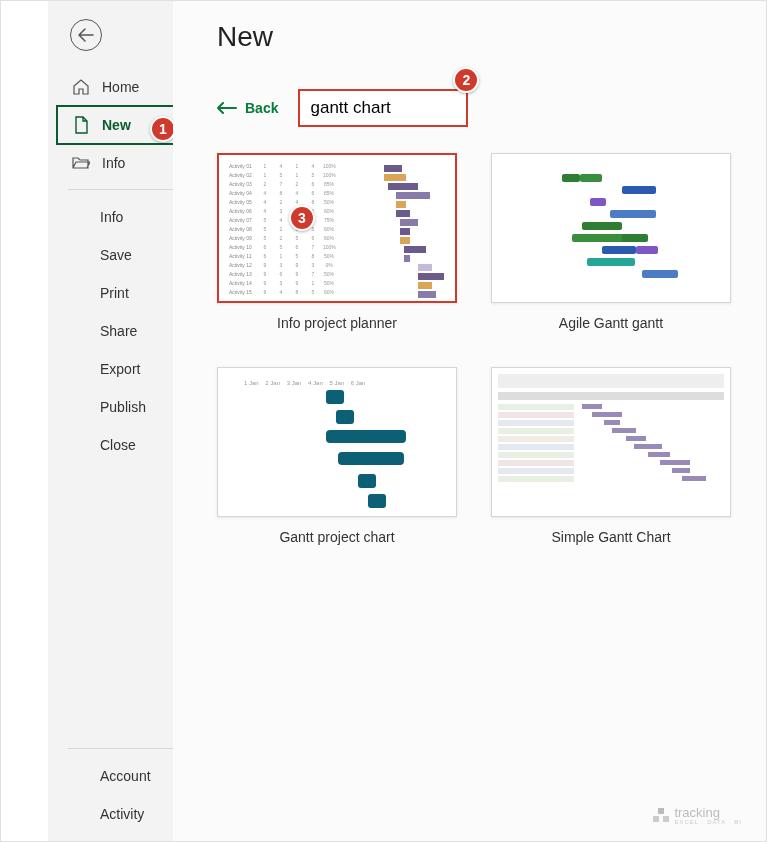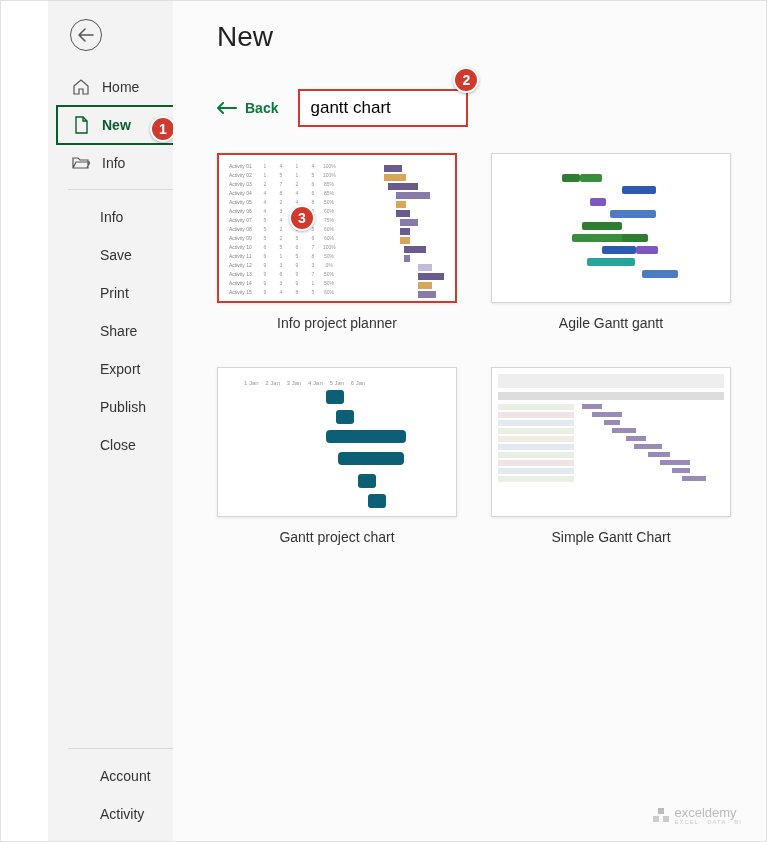--- a/index.html
+++ b/index.html
@@ -397,16 +397,16 @@
   </div>
 </div>
 
 <div class="watermark">
   <svg width="18" height="18" viewBox="0 0 18 18">
       <rect x="6" y="1" width="6" height="6" fill="#bbb"></rect>
       <rect x="1" y="9" width="6" height="6" fill="#ccc"></rect>
       <rect x="11" y="9" width="6" height="6" fill="#ccc"></rect>
     </svg>
   <div class="wm-stack">
-    <span>exceldemy</span>
+    <span>tracking</span>
     <span class="sub">EXCEL · DATA · BI</span>
   </div>
 </div>
 
 </body></html>

